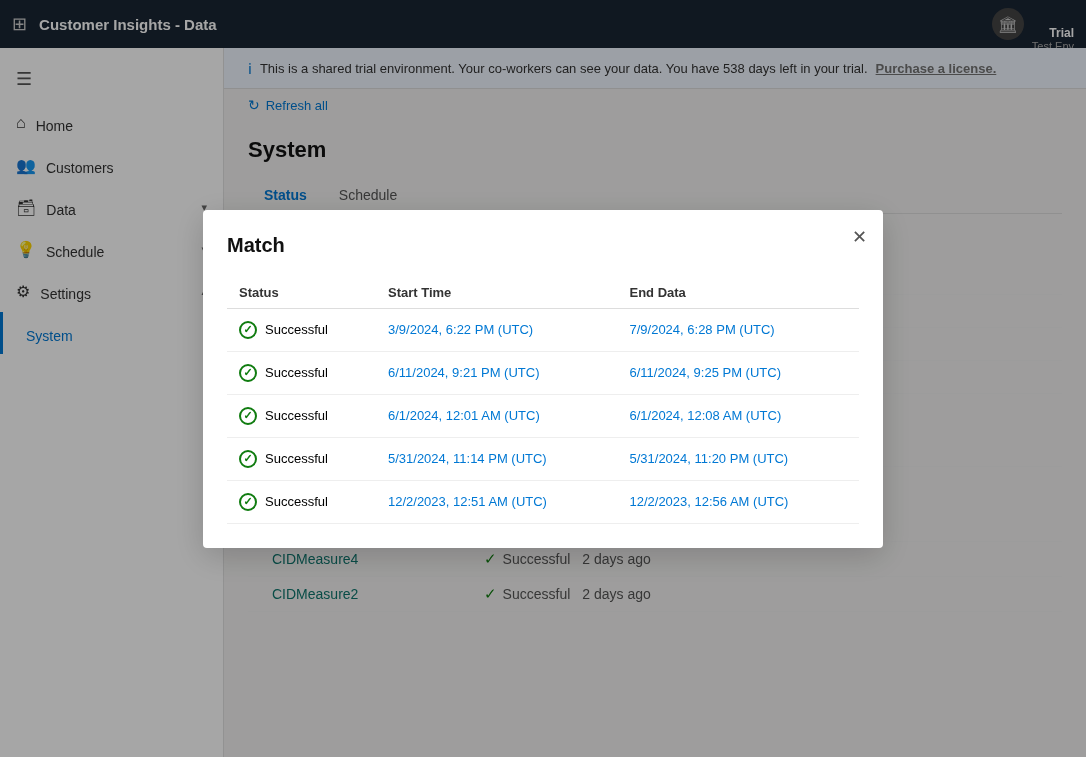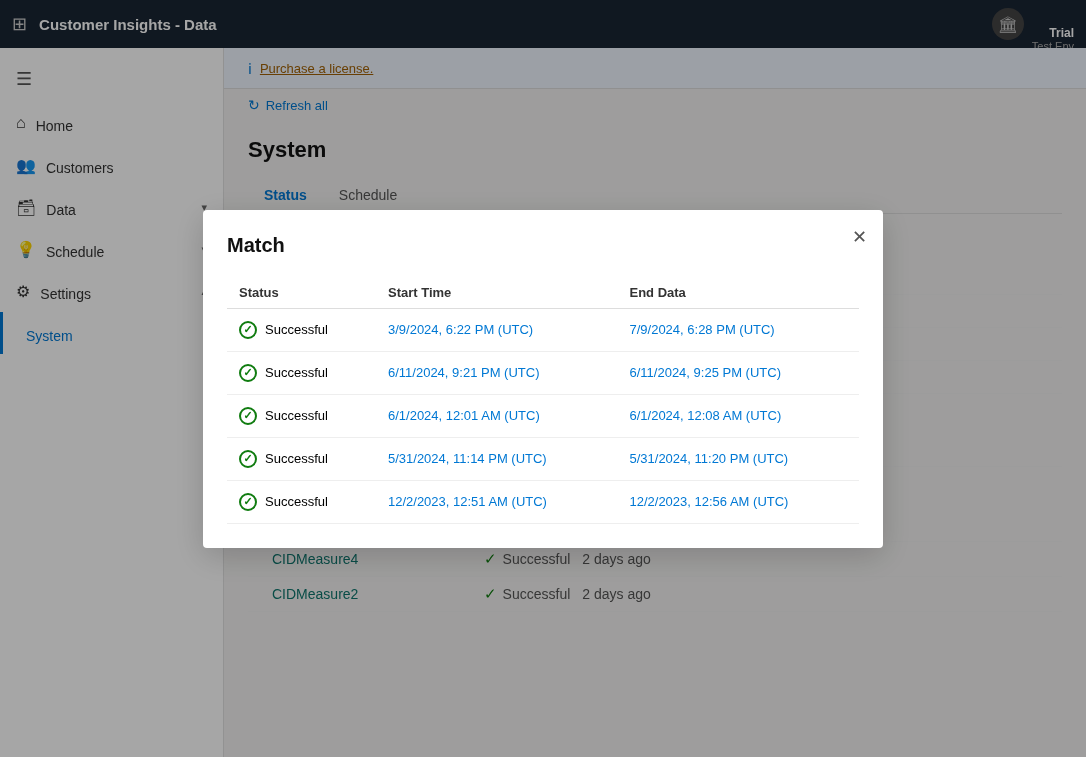--- a/index.html
+++ b/index.html
@@ -60,21 +60,21 @@
       background: #f0f6ff;
       border-bottom: 1px solid #ddd;
       padding: 10px 24px;
       display: flex;
       align-items: center;
       gap: 8px;
       font-size: 13px;
       color: #333;
     }
     .banner-icon { color: #0078d4; font-size: 15px; }
-    .banner-link { color: #a16207; text-decoration: underline; cursor: pointer; }
+    .banner-link { color: #737373; text-decoration: underline; cursor: pointer; font-weight: bold; }
 
     
     .refresh-bar {
       padding: 8px 24px;
       background: #f3f2f1;
     }
     .refresh-btn {
       display: flex;
       align-items: center;
       gap: 6px;
@@ -237,20 +237,21 @@
     <div class="sidebar-item active">
       <span class="sidebar-item-icon"></span>
       <span class="sidebar-item-label">System</span>
     </div>
   </div>
 
   <div class="content">
 
     <div class="banner">
       <span class="banner-icon">ℹ</span>
+      <span>This is a shared trial environment. Your co-workers can see your data. You have 538 days left in your trial.</span>
       <span class="banner-link">Purchase a license.</span>
     </div>
 
     <div class="refresh-bar">
       <button class="refresh-btn">
         <span class="refresh-icon">↻</span>
         <span>Refresh all</span>
       </button>
     </div>
 

